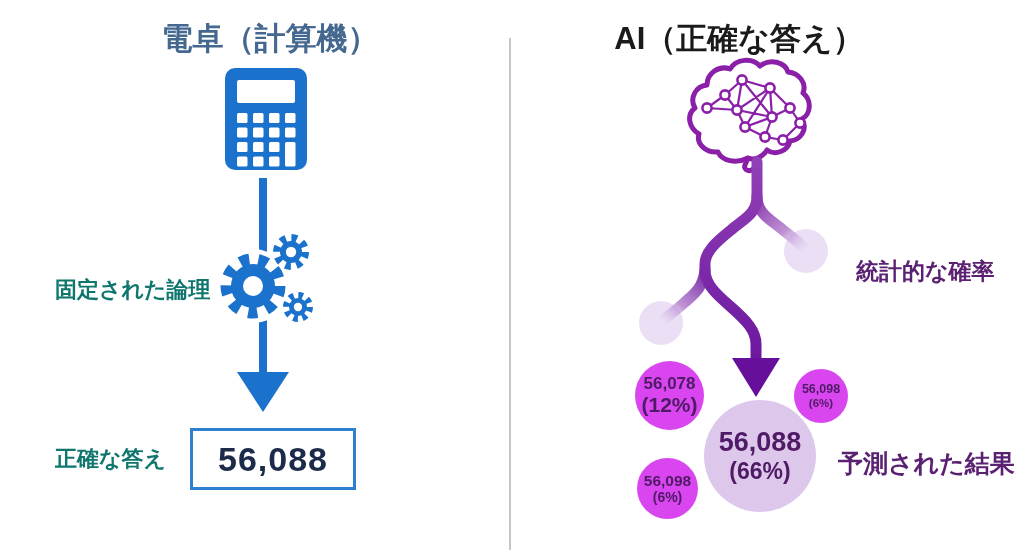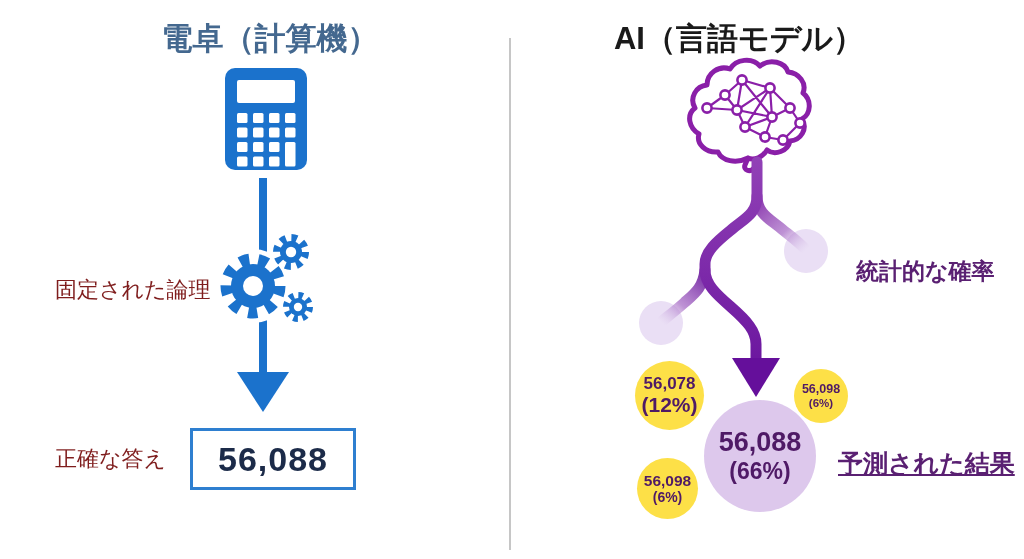--- a/index.html
+++ b/index.html
@@ -4,36 +4,36 @@
 <style>
   html,body{margin:0;padding:0;background:#fff;}
   #stage{
     position:relative;width:1024px;height:559px;background:#ffffff;
     overflow:hidden;font-family:"Liberation Sans","DejaVu Sans",sans-serif;
   }
   .abs{position:absolute;}
   .title{font-weight:700;font-size:31px;text-align:center;white-space:nowrap;}
   #left-title{left:60px;top:18px;width:420px;color:#44688f;}
   #right-title{left:529px;top:18px;width:420px;color:#1a1a1a;}
-  .blue-label{font-weight:400;font-size:22px;color:#7f1d1d;white-space:nowrap;}
+  .blue-label{font-weight:700;font-size:22px;color:#0f766e;white-space:nowrap;}
   #logic-label{left:55px;top:275px;}
   #answer-label{left:55px;top:444px;}
   #answer-box{
     left:190px;top:428px;width:160px;height:56px;border:3px solid #2e7fd0;
     background:#ffffff;display:flex;align-items:center;justify-content:center;
   }
   #answer-value{font-weight:700;font-size:34px;color:#1c2b49;letter-spacing:1px;}
   #divider{left:509px;top:38px;width:2px;height:512px;background:#c6c6c6;}
   .purple-label{font-weight:700;color:#5a2072;white-space:nowrap;}
   #prob-label{left:856px;top:256px;font-size:23px;text-align:right;}
-  #result-label{left:838px;top:447px;font-size:25px;text-decoration:underline;}
+  #result-label{left:838px;top:447px;font-size:25px;}
   .bubble{
     border-radius:50%;display:flex;flex-direction:column;align-items:center;
     justify-content:center;color:#4f1a66;font-weight:700;line-height:1.15;
-    text-align:center;background:#fde047;
+    text-align:center;background:#d946ef;
   }
   #bubble-top-left{left:635px;top:361px;width:69px;height:69px;font-size:17px;}
   #bubble-top-left .pct{font-size:21px;}
   #bubble-bottom-left{left:637px;top:458px;width:61px;height:61px;font-size:15.5px;}
   #bubble-bottom-left .pct{font-size:14px;}
   #bubble-large{left:704px;top:400px;width:112px;height:112px;font-size:27px;background:#ddc8ec;}
   #bubble-large .pct{font-size:23px;}
   #bubble-top-right{left:794px;top:369px;width:54px;height:54px;font-size:12.5px;}
   #bubble-top-right .pct{font-size:11.5px;}
   svg{position:absolute;overflow:visible;}
@@ -102,21 +102,21 @@
   <div id="logic-label" class="abs blue-label">固定された論理</div>
 
   <div id="answer-label" class="abs blue-label">正確な答え</div>
 
   <div id="answer-box" class="abs">
     <span id="answer-value">56,088</span>
   </div>
 
   <div id="divider" class="abs"></div>
 
-  <div id="right-title" class="abs title">AI（言語モデル）</div>
+  <div id="right-title" class="abs title">AI（正確な答え）</div>
 
   <svg class="abs" style="left:512px;top:0;width:512px;height:559px" viewBox="512 0 512 559">
     <defs>
       <linearGradient id="gMain" gradientUnits="userSpaceOnUse" x1="757" y1="160" x2="757" y2="400">
         <stop offset="0" stop-color="#9141b6"></stop>
         <stop offset="1" stop-color="#650f9b"></stop>
       </linearGradient>
       <linearGradient id="gRight" gradientUnits="userSpaceOnUse" x1="760" y1="198" x2="806" y2="250">
         <stop offset="0" stop-color="#8b38ae"></stop>
         <stop offset="0.6" stop-color="#a96fc7" stop-opacity="0.75"></stop>

